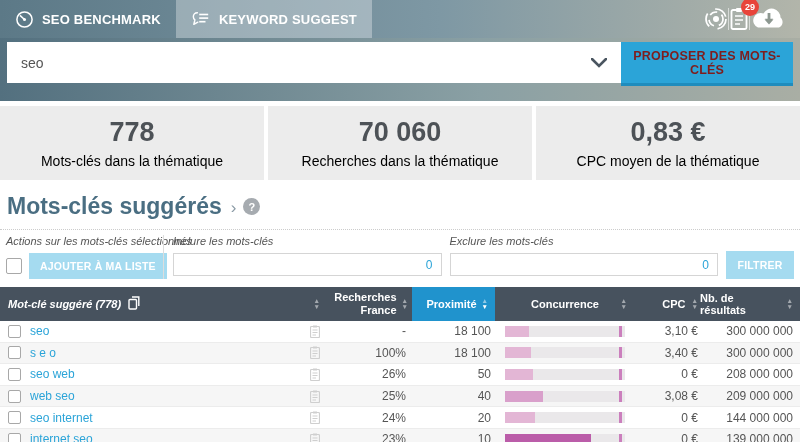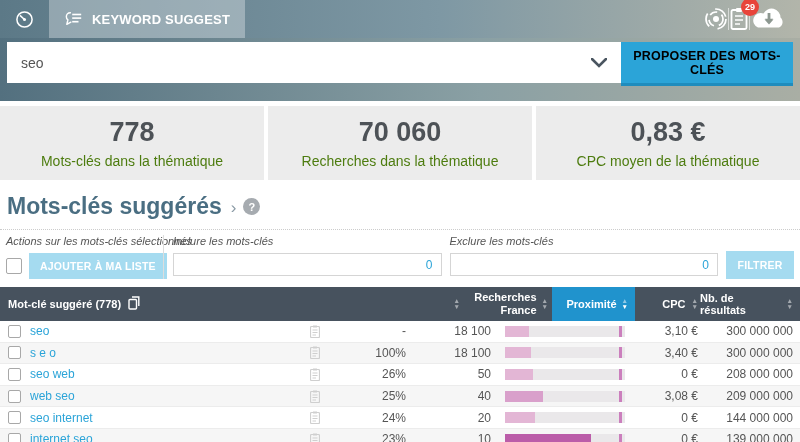--- a/index.html
+++ b/index.html
@@ -23,30 +23,30 @@
     display:flex; align-items:center; justify-content:center; }
 
   
   .searchband { height:63px; padding:4px 7px 0;
     background:linear-gradient(90deg,#53707f,#8aa0a4 60%,#a9aea4); }
   .searchbar { display:flex; align-items:flex-start; }
   .search-input { flex:1; height:41px; border:none; outline:none; padding:0 14px;
     font-size:14px; color:#555; font-family:inherit; background:#fff; }
   .chev { width:44px; height:41px; background:#fff; display:flex; align-items:center;
     justify-content:center; cursor:pointer; }
-  .propose-btn { width:172px; height:44px; background:#2ba4d8; border:none; color:#000000;
+  .propose-btn { width:172px; height:44px; background:#2ba4d8; border:none; color:#7f1d1d;
     font-weight:bold; font-size:12.5px; letter-spacing:.2px; cursor:pointer; font-family:inherit;
     border-bottom:3px solid #1f8cbd; }
 
   
   .stats { margin-top:5px; display:flex; gap:4px; height:74px; background:#fff; }
   .stat { flex:1; background:#ececec; display:flex; flex-direction:column;
     align-items:center; justify-content:center; }
   .stat-value { font-size:27px; font-weight:bold; color:#4d5257; }
-  .stat-label { font-size:14px; color:#4d7c0f; margin-top:5px; }
+  .stat-label { font-size:14px; color:#000000; margin-top:5px; }
 
   
   .section-head { display:flex; align-items:center; padding:13px 7px 9px; }
   .section-head h1 { font-size:23px; font-weight:bold; color:#4a6e82; }
   .sarrow { color:#8a9aa5; font-size:17px; margin:2px 7px 0 9px; }
   .help { width:17px; height:17px; border-radius:50%; background:#a6abb0; color:#fff;
     font-size:11px; font-weight:bold; display:flex; align-items:center; justify-content:center;
     cursor:pointer; }
 
   
@@ -63,21 +63,21 @@
   .fg3 { margin-left:8px; }
   .finput { border:1px solid #d5d5d5; height:23px; display:flex; align-items:center;
     justify-content:flex-end; padding:0 8px; background:#fff; cursor:text; }
   .count { color:#2ba4d8; font-size:12px; }
   .filter-btn { align-self:flex-end; margin-left:8px; width:68px; height:28px; padding:0; }
 
   
   .thead { display:flex; height:34px; background:#47525e; color:#fff; font-size:11px;
     font-weight:bold; align-items:stretch; }
   .th { display:flex; align-items:center; cursor:pointer; }
-  .th-kw { flex:1; padding-left:8px; gap:7px; }
+  .th-kw { flex:1; padding-left:8px; gap:7px;font-style:italic; }
   .th-kw .sort { margin-left:auto; margin-right:10px; }
   .th-prox { width:83px; background:#2093cd; justify-content:flex-end; padding-right:7px; gap:5px; }
   .th-search { width:82px; justify-content:flex-end; text-align:right; gap:5px; padding-right:4px; line-height:1.15; }
   .th-comp { width:140px; justify-content:center; position:relative; }
   .th-comp .sort { position:absolute; right:8px; top:50%; transform:translateY(-50%); }
   .th-cpc { width:65px; justify-content:flex-end; gap:6px; padding-right:2px; }
   .th-res { width:100px; justify-content:center; gap:5px; padding-right:7px; }
   .sort { display:flex; flex-direction:column; line-height:.85; font-size:6.5px;
     color:rgba(255,255,255,.5); }
   .sort i { font-style:normal; }
@@ -110,20 +110,21 @@
 <div class="topbar">
   <div class="tabs">
     <div class="tab">
       <span>
         <svg width="19" height="19" viewBox="0 0 20 20">
             <circle cx="10" cy="10" r="8" fill="none" stroke="#fff" stroke-width="1.6"></circle>
             <circle cx="10" cy="10" r="1.6" fill="#fff"></circle>
             <line x1="10" y1="10" x2="5.2" y2="5.6" stroke="#fff" stroke-width="1.6"></line>
           </svg>
       </span>
+      <span>SEO BENCHMARK</span>
     </div>
     <div class="tab active">
       <span>
         <svg width="20" height="18" viewBox="0 0 22 20">
             <path d="M7 3 C4 3 2.5 5 2.5 7.5 C2.5 9 3.2 10.2 4.2 11 L3 16 L7.5 13.5" fill="none" stroke="#fff" stroke-width="1.6" stroke-linecap="round" stroke-linejoin="round"></path>
             <line x1="9" y1="5" x2="19" y2="5" stroke="#fff" stroke-width="1.8"></line>
             <line x1="9" y1="9" x2="19" y2="9" stroke="#fff" stroke-width="1.8"></line>
             <line x1="9" y1="13" x2="16" y2="13" stroke="#fff" stroke-width="1.8"></line>
           </svg>
       </span>
@@ -239,20 +240,27 @@
         <i class="down"></i>
       </span>
   </div>
   <div class="th th-prox">
     <span>Proximité</span>
     <span class="sort">
         <i class="up"></i>
         <i class="down on"></i>
       </span>
   </div>
+  <div class="th th-comp">
+    <span>Concurrence</span>
+    <span class="sort">
+        <i class="up"></i>
+        <i class="down"></i>
+      </span>
+  </div>
   <div class="th th-cpc">
     <span>CPC</span>
     <span class="sort">
         <i class="up"></i>
         <i class="down"></i>
       </span>
   </div>
   <div class="th th-res">
     <span>Nb. de résultats</span>
     <span class="sort">

